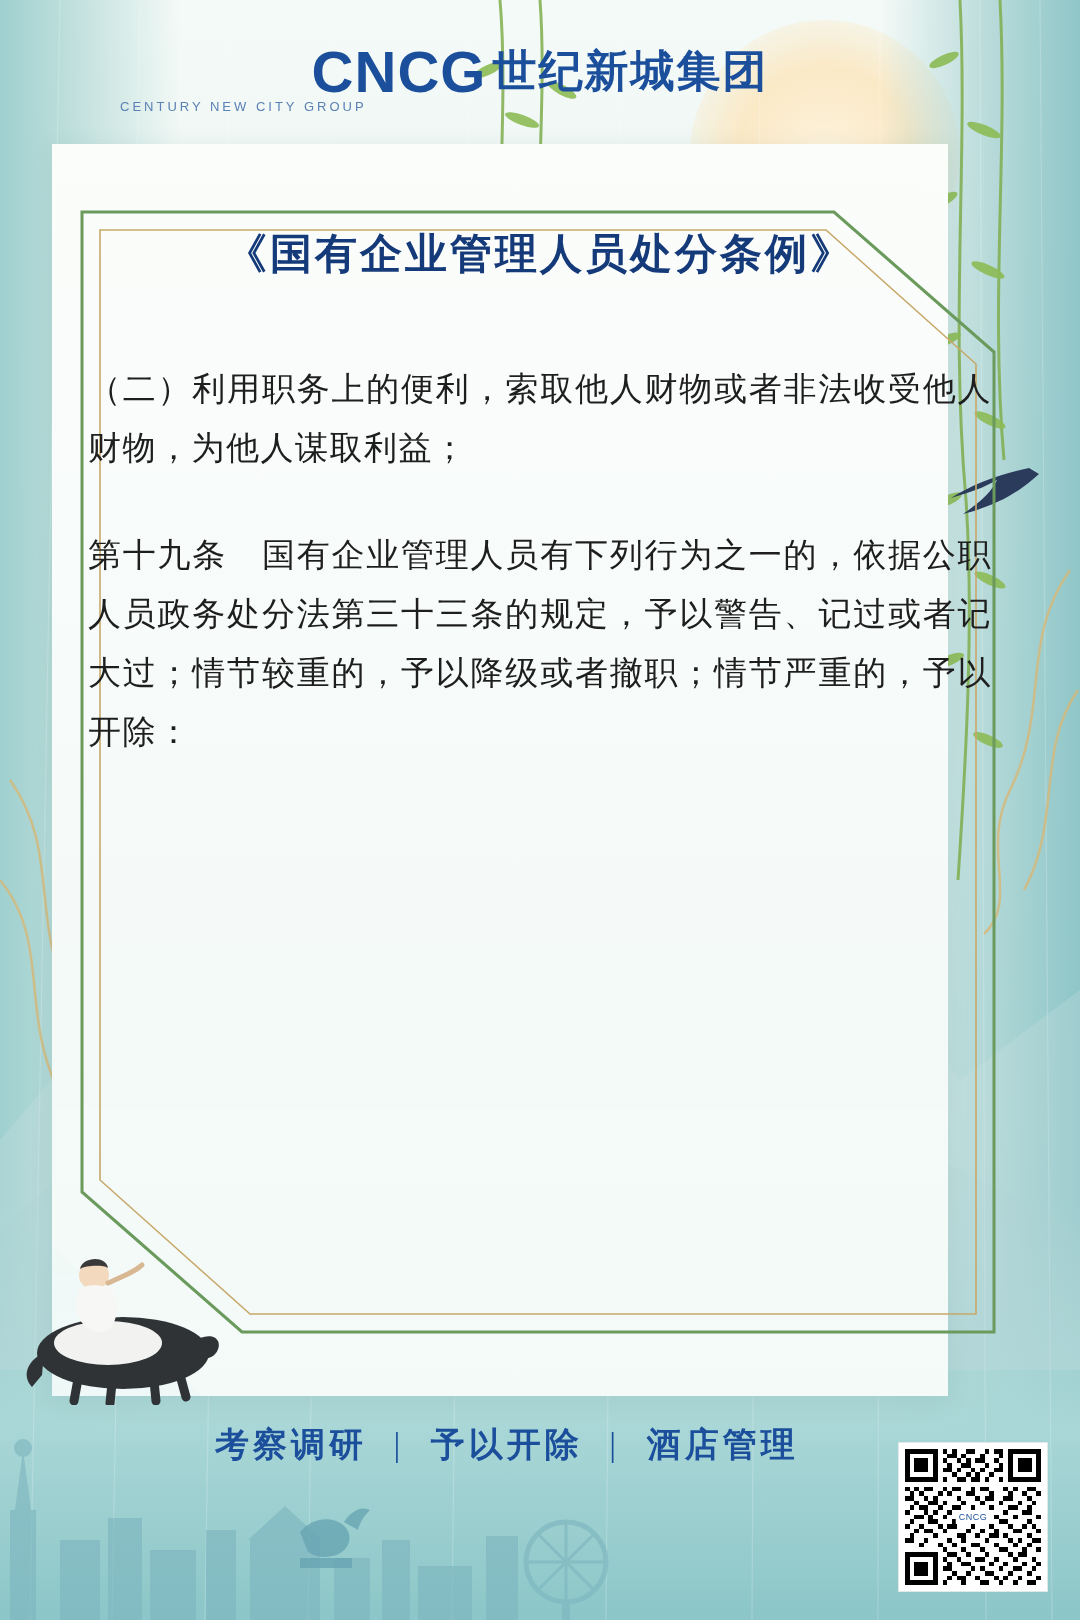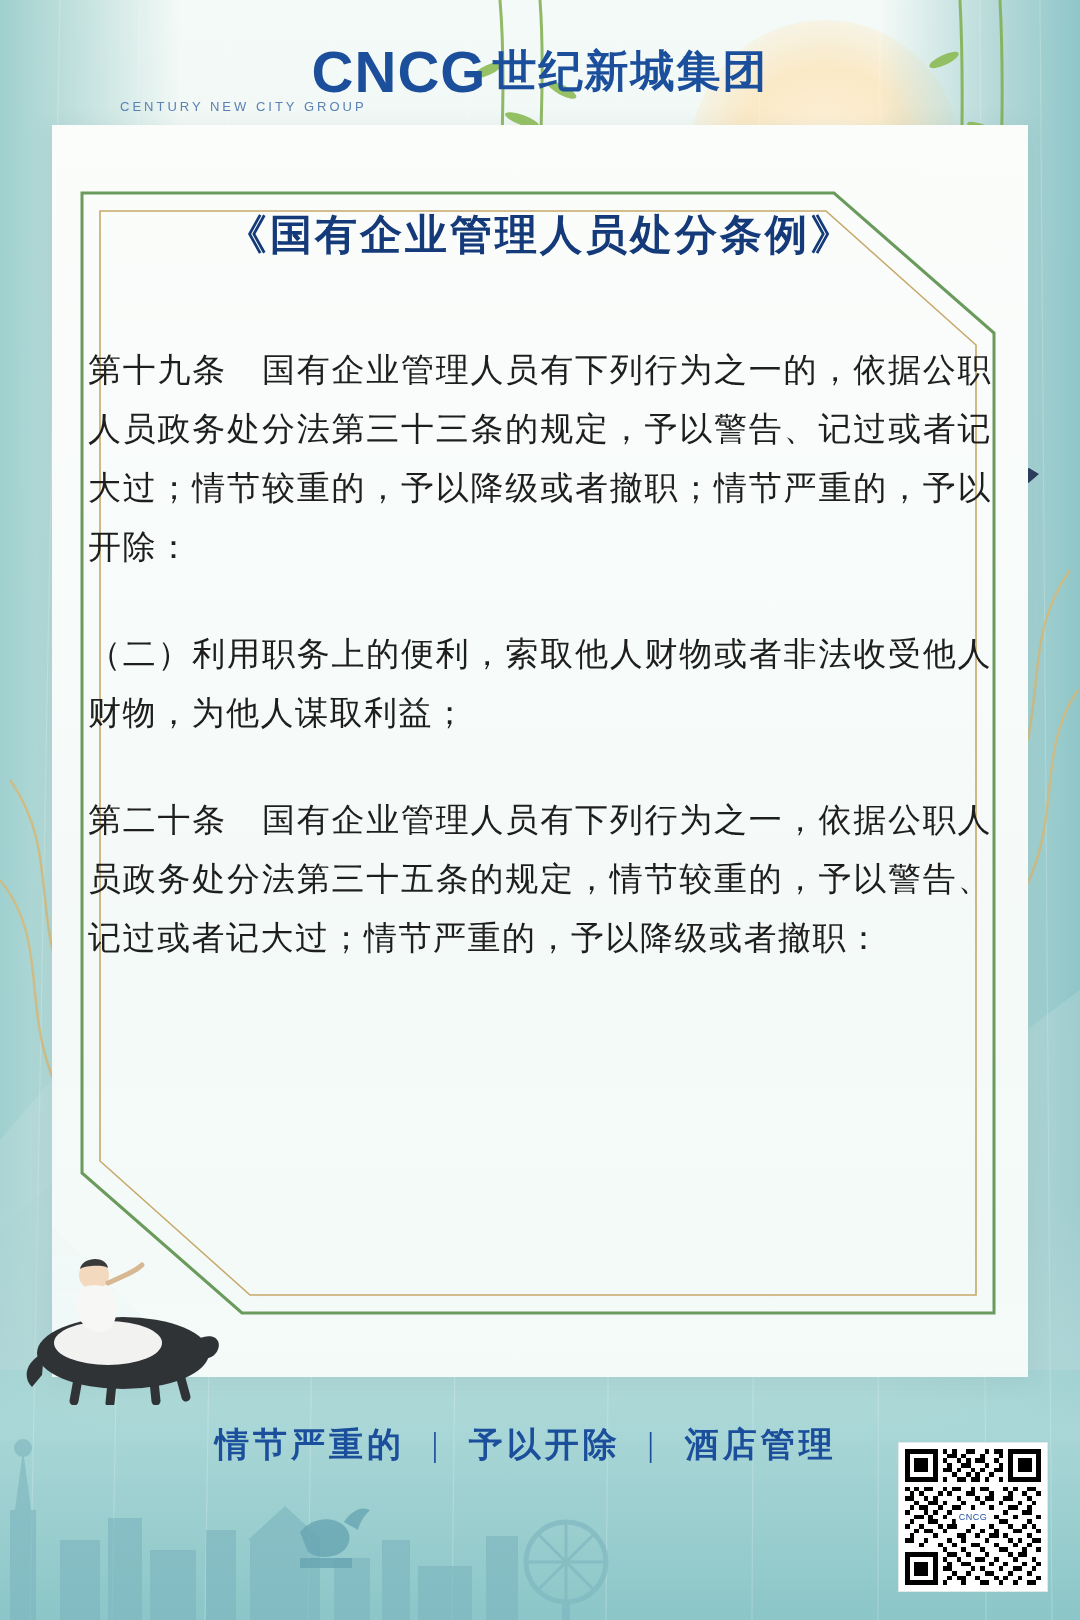--- a/index.html
+++ b/index.html
@@ -36,21 +36,21 @@
   }
   .ink-mount{
     position:absolute;left:0;bottom:250px;width:1080px;height:700px;opacity:.45;
   }
   .rain{position:absolute;inset:0;opacity:.35;}
   .willow{position:absolute;top:0;}
   .gold{position:absolute;opacity:.8;}
 
   
   .card{
-    position:absolute;left:52px;top:125px;width:976px;height:1252px;
+    position:absolute;left:52px;top:144px;width:896px;height:1252px;
     background:linear-gradient(180deg,#fbfdfb 0%, #f6fbf9 45%, rgba(244,251,249,.92) 100%);
     box-shadow:0 4px 22px rgba(60,110,110,.10);
   }
   .card-clip{
     position:absolute;inset:0;
     background:#fbfdfb;
     -webkit-clip-path: polygon(0 0, 830px 0, 976px 150px, 976px 1252px, 150px 1252px, 0 1100px);
     clip-path: polygon(0 0, 830px 0, 976px 150px, 976px 1252px, 150px 1252px, 0 1100px);
     background:linear-gradient(180deg,#fbfdfb 0%, #f5faf8 60%, rgba(243,250,248,.9) 100%);
   }
@@ -235,23 +235,22 @@
 <div class="card">
   <div class="card-clip"></div>
 
   <svg class="card-border" viewBox="0 0 928 1136">
     <path d="M8,8 L760,8 L920,148 L920,1128 L168,1128 L8,988 Z" fill="none" stroke="#6a9a5c" stroke-width="3"></path>
     <path d="M26,26 L752,26 L902,160 L902,1110 L176,1110 L26,976 Z" fill="none" stroke="#c7a86a" stroke-width="1.6"></path>
   </svg>
 
   <div class="content" style="left:36px;top:82px;width:904px;">
     <h1 class="doc-title">《国有企业管理人员处分条例》</h1>
+    <p class="para">（二）利用职务上的便利，索取他人财物或者非法收受他人财物，为他人谋取利益；</p>
     <p class="para">第十九条　国有企业管理人员有下列行为之一的，依据公职人员政务处分法第三十三条的规定，予以警告、记过或者记大过；情节较重的，予以降级或者撤职；情节严重的，予以开除：</p>
-    <p class="para">（二）利用职务上的便利，索取他人财物或者非法收受他人财物，为他人谋取利益；</p>
-    <p class="para">第二十条　国有企业管理人员有下列行为之一，依据公职人员政务处分法第三十五条的规定，情节较重的，予以警告、记过或者记大过；情节严重的，予以降级或者撤职：</p>
   </div>
 </div>
 
 <svg class="buffalo" viewBox="0 0 230 170">
   <ellipse cx="115" cy="118" rx="86" ry="36" fill="#2f3336"></ellipse>
   <ellipse cx="100" cy="108" rx="54" ry="22" fill="#f2f2f0"></ellipse>
   <path d="M36,118 C18,126 14,142 24,152 L34,140 Z" fill="#2f3336"></path>
   <path d="M190,104 C206,96 216,106 208,118 C200,128 188,122 186,114 Z" fill="#2f3336"></path>
   <g stroke="#2f3336" stroke-width="9" stroke-linecap="round">
     <line x1="70" y1="144" x2="66" y2="166"></line>
@@ -292,21 +291,21 @@
     <rect x="562" y="210" width="8" height="20"></rect>
   </g>
   <g fill="#5f9ead" opacity=".8">
     <path d="M300,142 C312,128 330,126 342,134 C350,140 352,150 346,158 C338,168 320,170 308,162 Z"></path>
     <path d="M344,132 C352,120 362,116 370,120 C364,126 360,132 358,140 Z"></path>
     <rect x="300" y="168" width="52" height="10"></rect>
   </g>
 </svg>
 
 <div class="footer-tags">
-  <span>情节严重的</span>
+  <span>考察调研</span>
   <span class="footer-sep">|</span>
   <span>予以开除</span>
   <span class="footer-sep">|</span>
   <span>酒店管理</span>
 </div>
 
 <div class="qr">
   <div class="qr-inner">
     <svg width="100%" height="100%" viewBox="0 0 29 29" shape-rendering="crispEdges">
       <rect width="29" height="29" fill="#ffffff"></rect>

